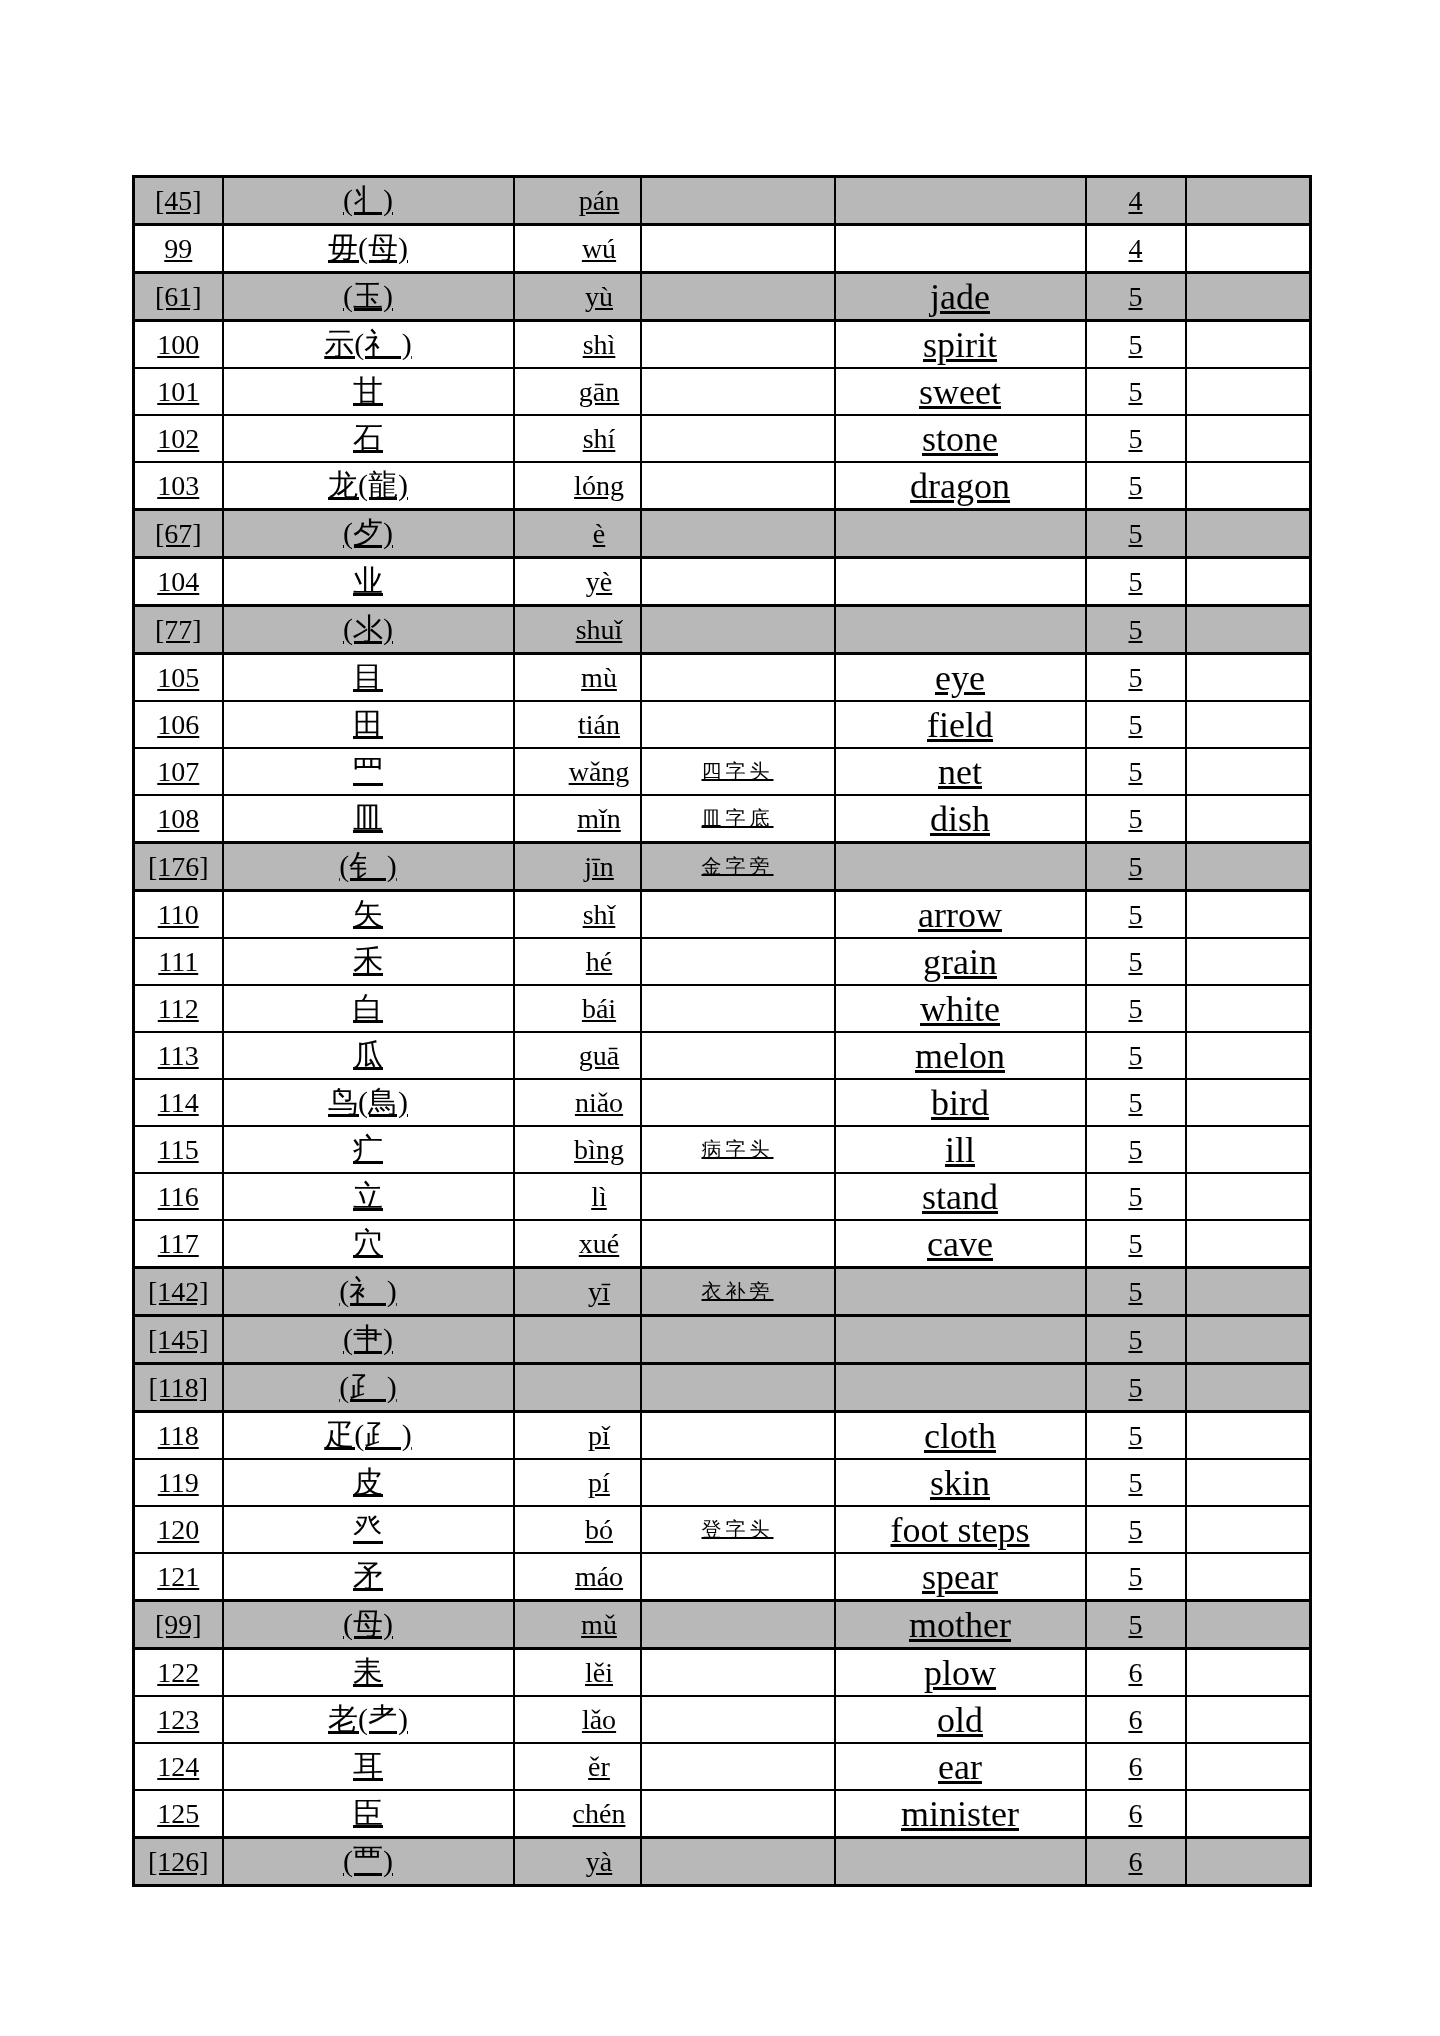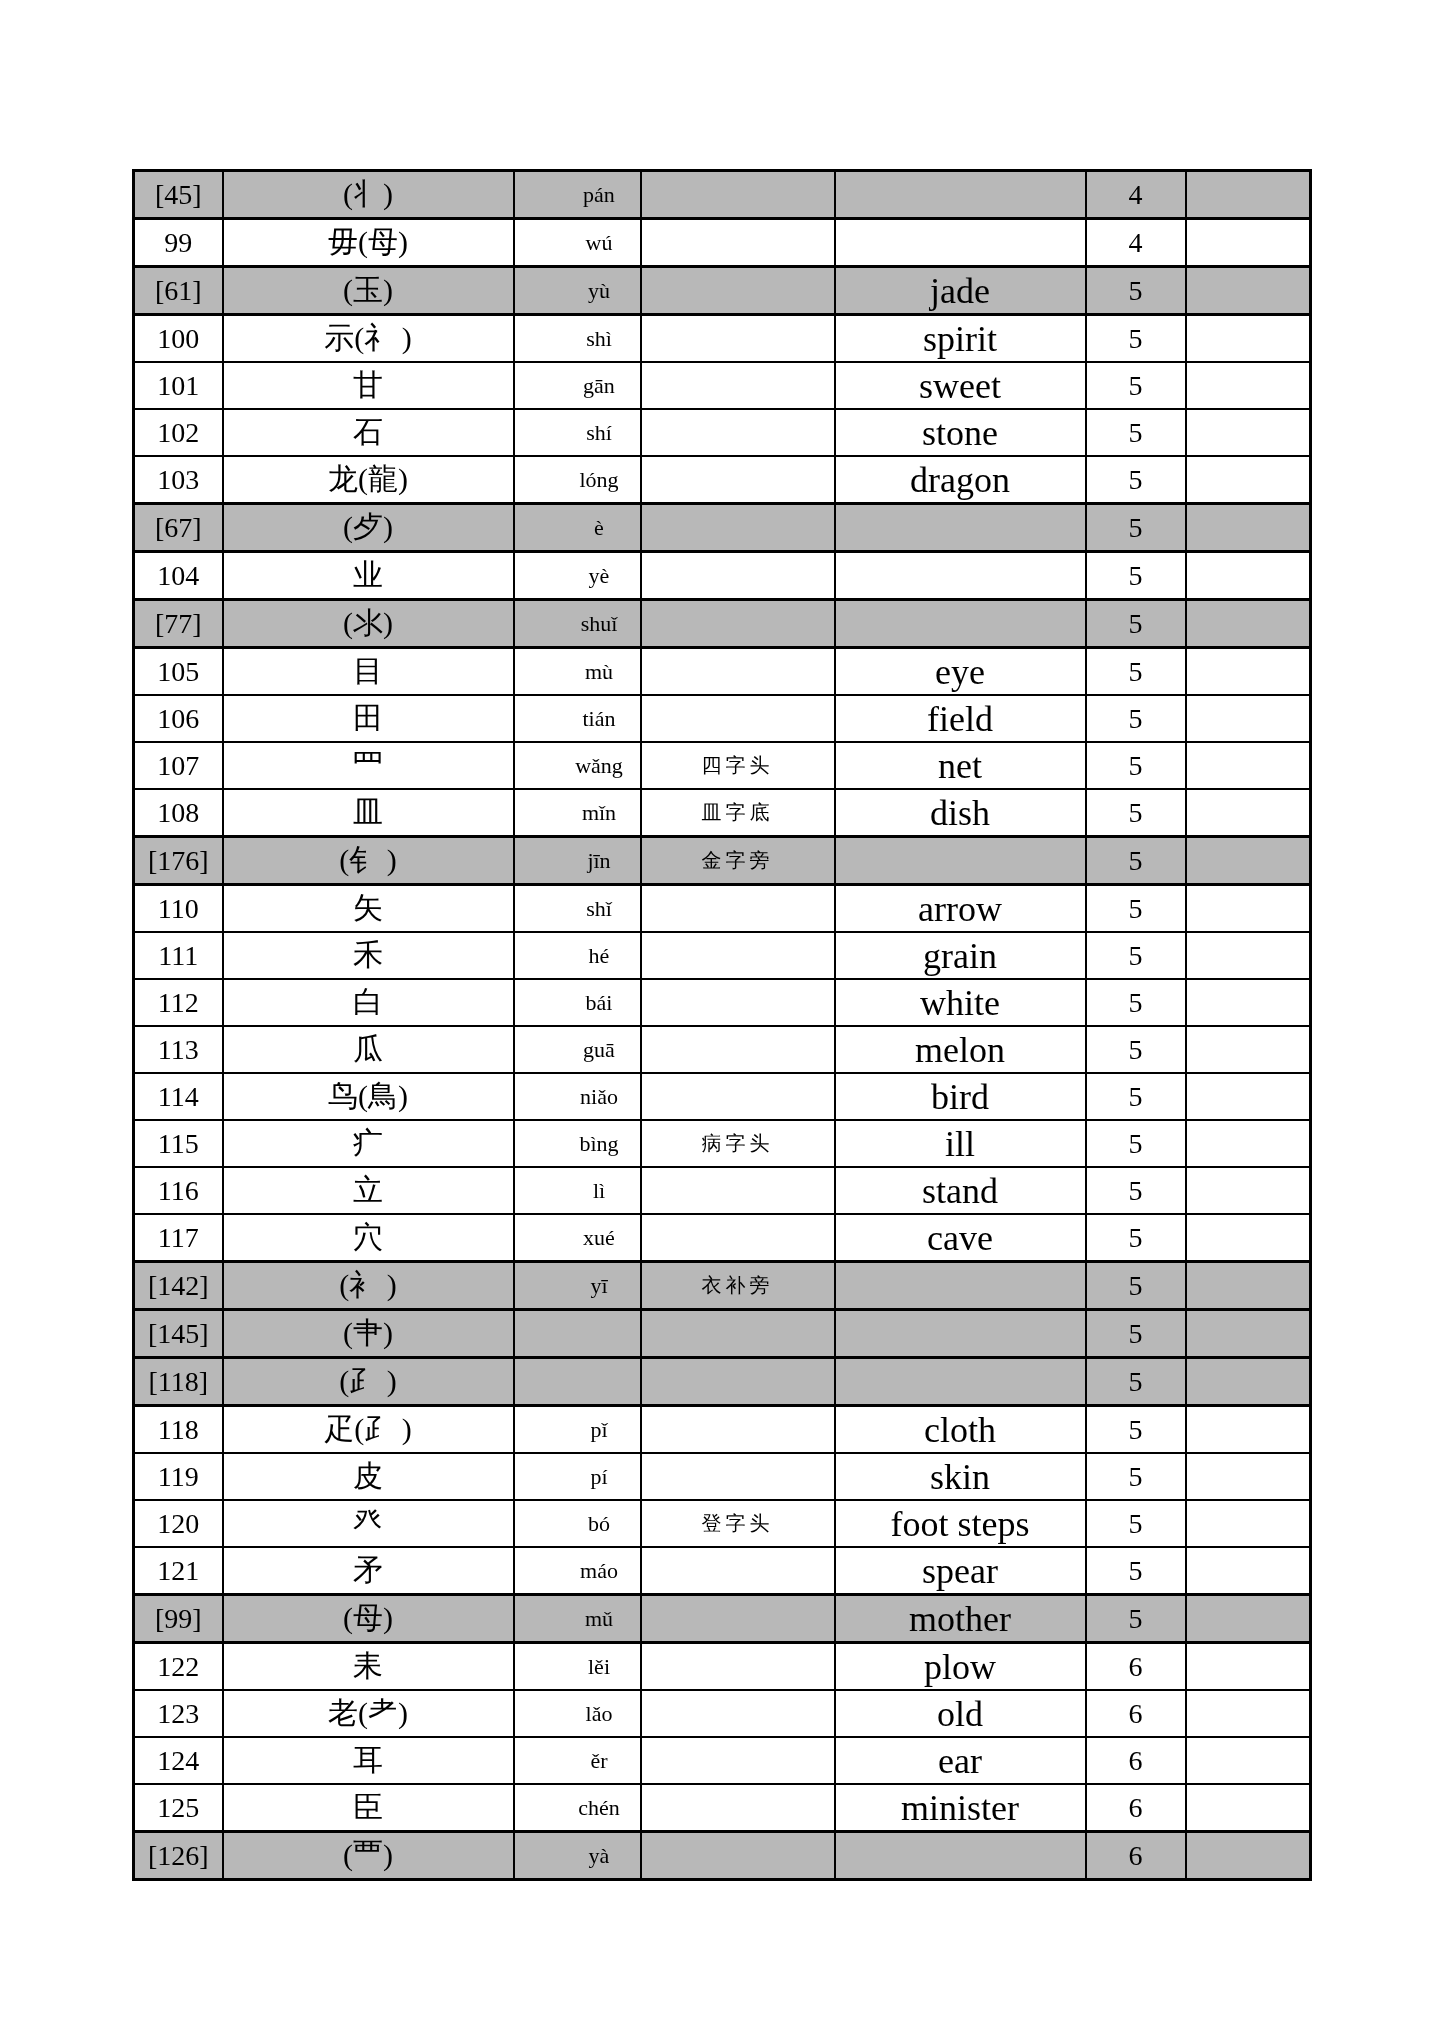--- a/index.html
+++ b/index.html
@@ -10,45 +10,46 @@
   body {
     width: 1440px;
     height: 2036px;
     position: relative;
     font-family: "Liberation Serif", "DejaVu Serif", serif;
     color: #000000;
   }
   .radical-table {
     position: absolute;
     left: 132px;
-    top: 169px;
+    top: 175px;
     width: 1177px;
     border-collapse: collapse;
     table-layout: fixed;
+    text-decoration: underline;
   }
   .radical-table td {
     border: 2px solid #000000;
     height: 45px;
     padding: 0;
     text-align: center;
     vertical-align: middle;
     overflow: hidden;
     white-space: nowrap;
   }
   .radical-table {
     border: 3px solid #000000;
   }
   tr.shaded td {
     background: #b8b8b8;
     border-top: 3px solid #000000;
     border-bottom: 3px solid #000000;
   }
   td.col-number   { font-size: 28px; }
   td.col-character{ font-size: 30px; font-family: "Liberation Serif", "DejaVu Serif", serif; }
-  td.col-pinyin   { font-size: 22px; padding-left: 44px; }
+  td.col-pinyin   { font-size: 28px; padding-left: 44px; }
   td.col-radical  { font-size: 20px; letter-spacing: 4px; }
   td.col-meaning  { font-size: 36px; }
   td.col-strokes  { font-size: 28px; }
 </style>
 </head>
 <body>
 
 <table class="radical-table">
   <colgroup>
     <col style="width:89px">

